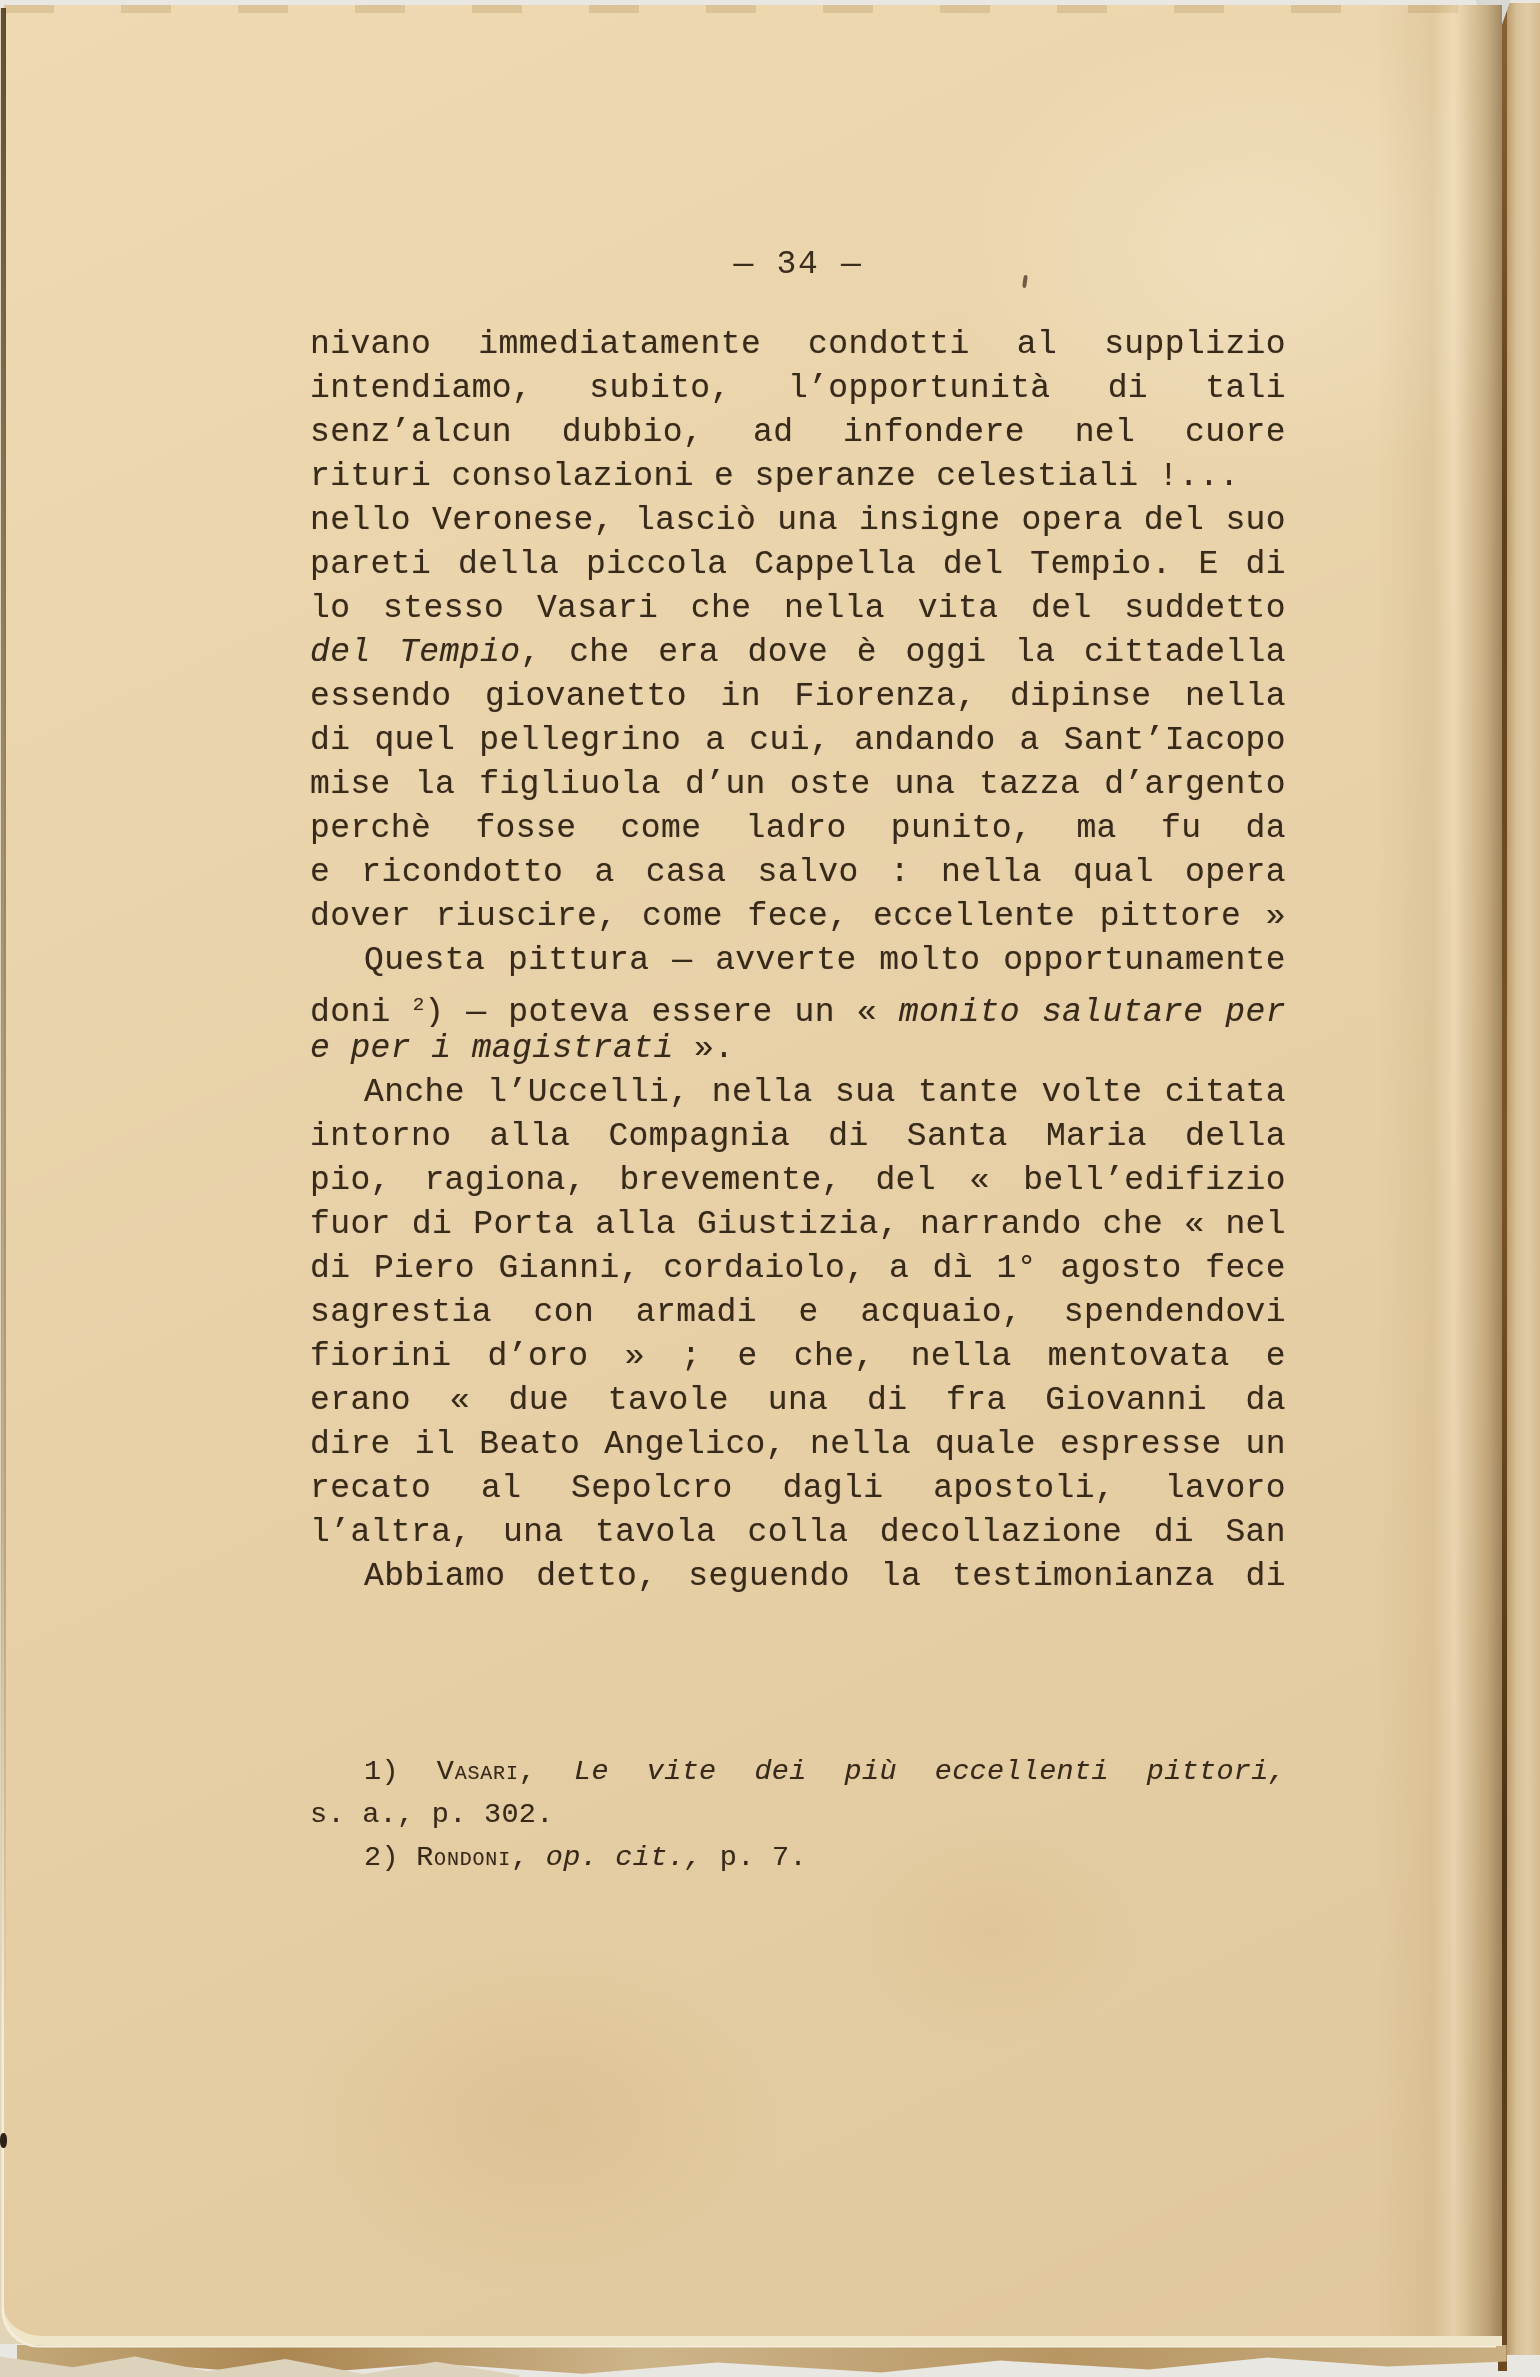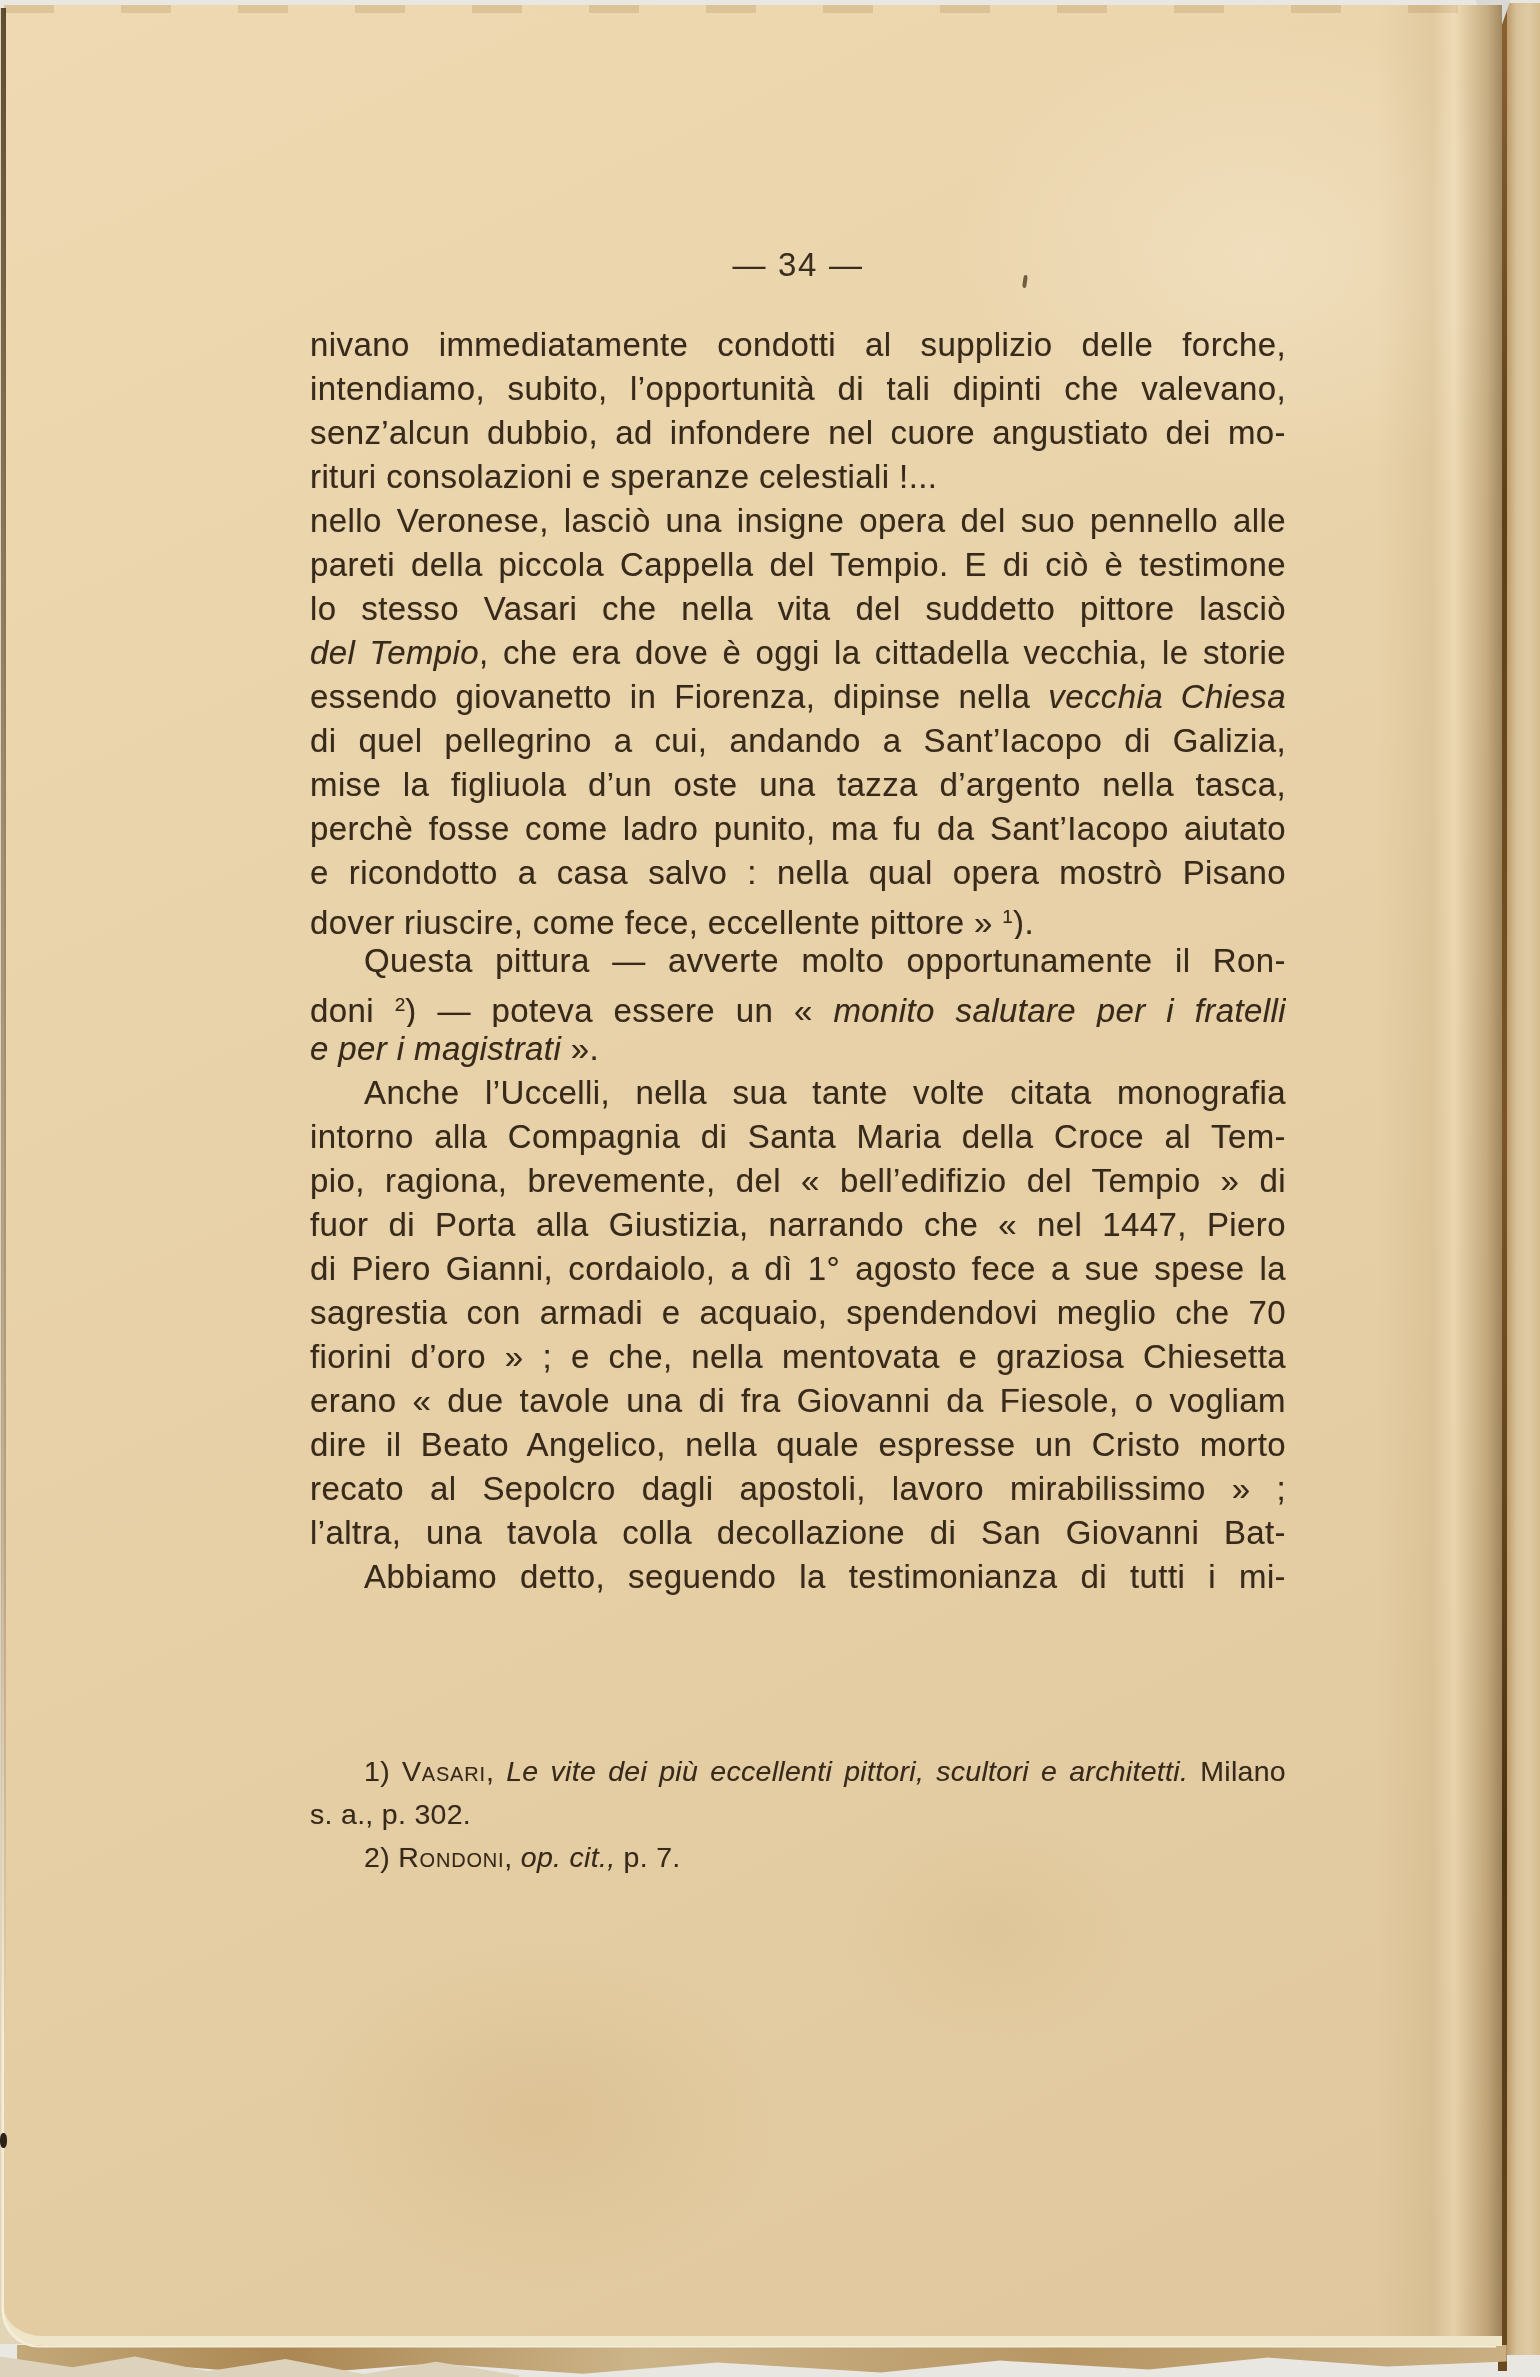--- a/index.html
+++ b/index.html
@@ -1,17 +1,17 @@
 <!DOCTYPE html>
 <html style="font-size:13.4px"><head>
 <meta charset="utf-8">
 <style>
   html,body{margin:0;padding:0}
   .canvas{position:relative;width:1540px;height:2377px;overflow:hidden;
-          background:#e9e7e2;font-family:Liberation Sans, sans-serif}
+          background:#e9e7e2;font-family:Liberation Mono, monospace}
 
   
   .under-left{position:absolute;left:0;top:8.4px;width:30px;height:2336px;background:#e2d4b6}
   .adjacent-page{position:absolute;left:1506px;top:2.5px;width:34px;height:2352px;
           background:linear-gradient(90deg,#bb9868 0,#d7c096 30%,#e0cba4 65%,#d4bb8e 100%)}
   .gap-line{position:absolute;left:1498px;top:0;width:9.2px;height:2371px;
           background:linear-gradient(180deg,#8a6233 0,#5d3f1a 22%,#7b5527 48%,#4c3312 78%,#6b4a22 100%)}
   .notch{position:absolute;left:1473px;top:0;width:40px;height:39px;background:#d8d9d4;
           clip-path:polygon(6% 0,94% 0,60% 100%,40% 100%)}
   .torn-strip{position:absolute;left:16.7px;top:2345px;width:1490px;height:30px;

